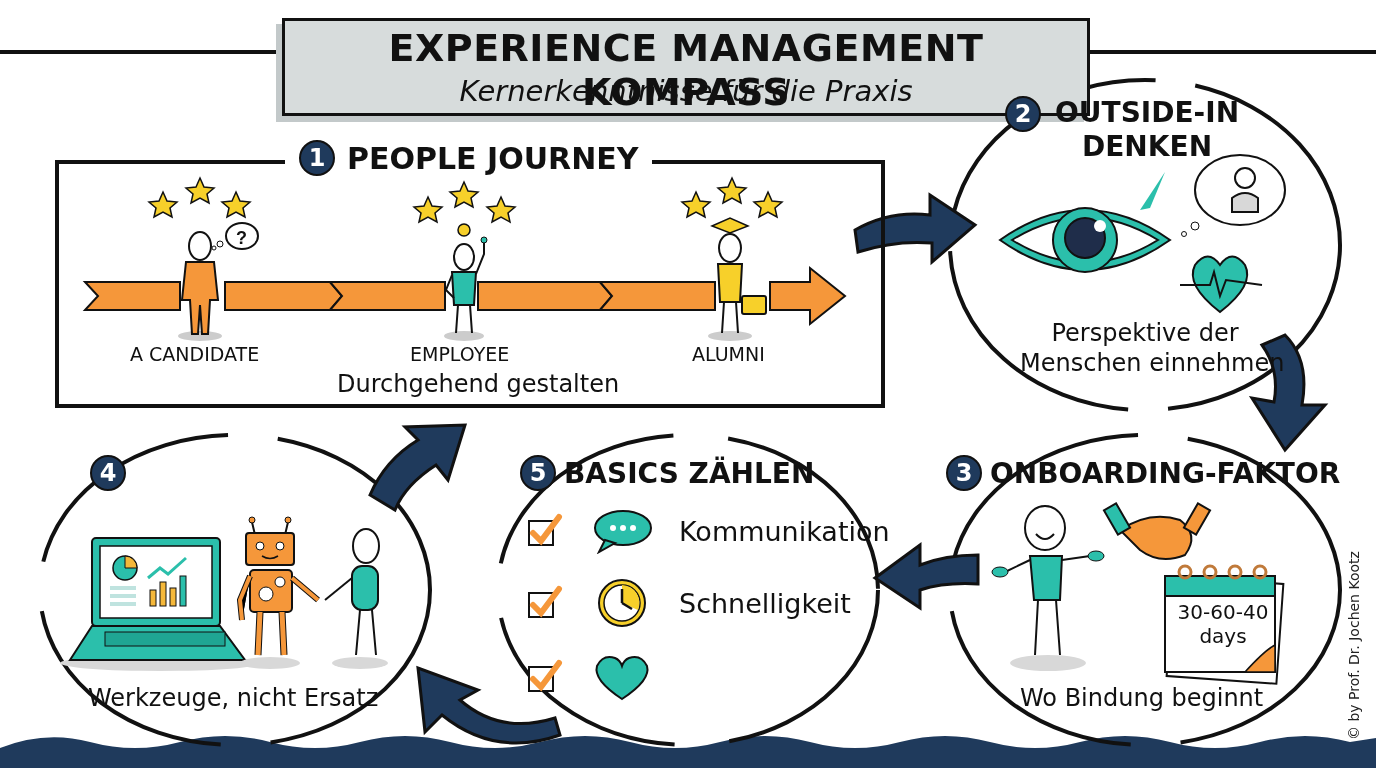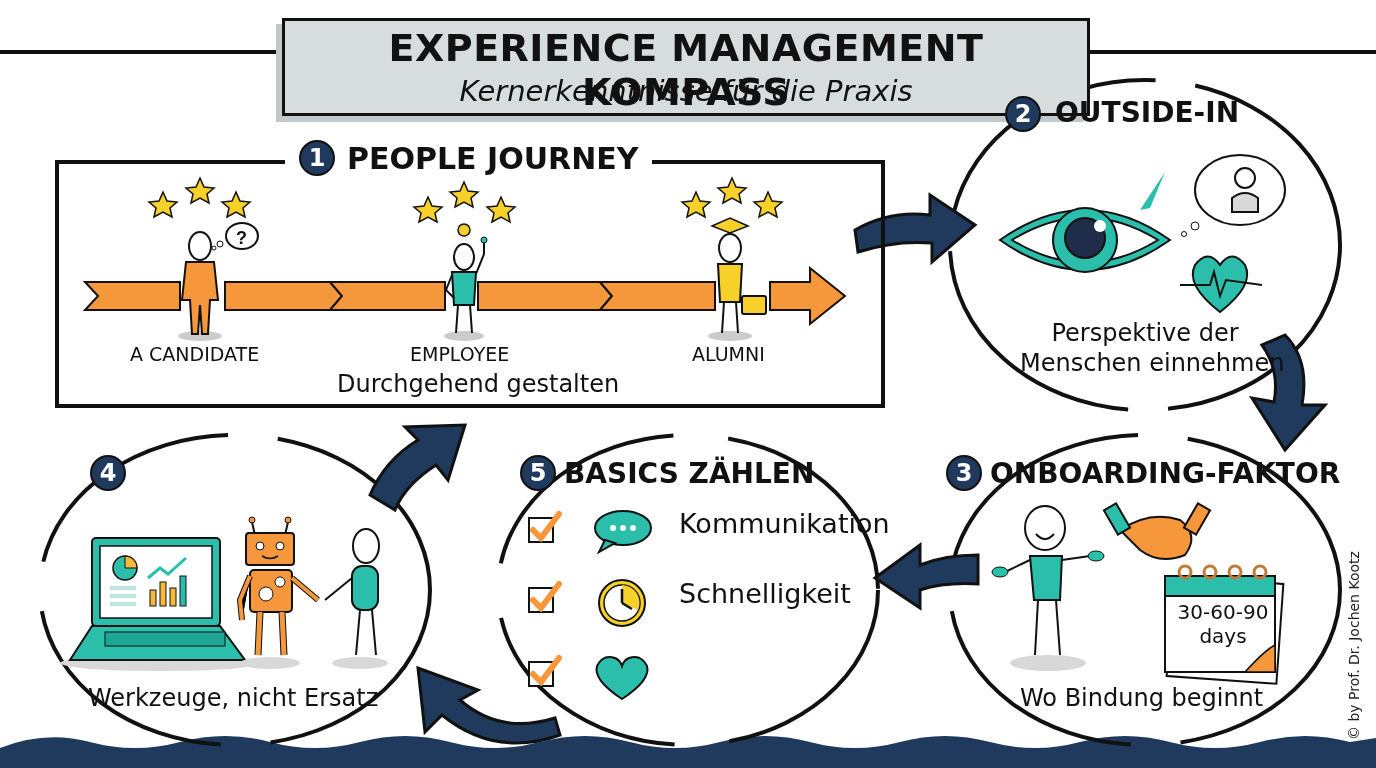--- a/index.html
+++ b/index.html
@@ -8,21 +8,21 @@
   svg.layer{position:absolute;left:0;top:0;width:1376px;height:768px;}
   .title-box{left:282px;top:18px;width:808px;height:98px;background:#d7dcdc;border:3px solid #111;box-sizing:border-box;box-shadow:-6px 6px 0 #c3c9ca;}
   .title-main{left:282px;top:26px;width:808px;text-align:center;font-size:38px;font-weight:bold;letter-spacing:0.5px;}
   .title-sub{left:282px;top:74px;width:808px;text-align:center;font-size:29px;font-style:italic;}
   .num{width:36px;height:36px;border-radius:50%;background:#1f3a5c;color:#fff;font-weight:bold;font-size:24px;display:flex;align-items:center;justify-content:center;border:2px solid #111;box-sizing:border-box;}
   .heading{font-size:30px;font-weight:bold;white-space:nowrap;}
   .label{font-size:19px;white-space:nowrap;}
   .caption{font-size:24px;white-space:nowrap;}
   .box1{left:55px;top:160px;width:830px;height:248px;border:4px solid #111;box-sizing:border-box;}
   .heading-bg{background:#fff;padding:0 14px;}
-  .basic-row{display:flex;gap:26px;}
+  .basic-row{display:flex;align-items:center;gap:26px;}
   .basic-label{font-size:27px;}
   .copyright{left:1346px;top:740px;transform:rotate(-90deg);transform-origin:left top;font-size:14px;color:#222;white-space:nowrap;}
 </style>
 </head>
 <body>
 
 <svg class="layer" viewBox="0 0 1376 768">
   <path d="M0 52 L282 52" stroke="#111" stroke-width="4" fill="none"></path>
   <path d="M1090 52 L1376 52" stroke="#111" stroke-width="4" fill="none"></path>
   <path d="M0 748 Q45 730 90 742 T180 742 T270 742 T360 742 T450 742 T540 742 T630 742 T720 742 T810 742 T900 742 T990 742 T1080 742 T1170 742 T1260 742 T1350 742 L1376 738 L1376 768 L0 768 Z" fill="#1f3a5c"></path>
@@ -120,20 +120,21 @@
 <div class="abs label" style="left:130px;top:343px;">A CANDIDATE</div>
 <div class="abs label" style="left:410px;top:343px;">EMPLOYEE</div>
 <div class="abs label" style="left:692px;top:343px;">ALUMNI</div>
 <div class="abs caption" style="left:337px;top:370px;">Durchgehend gestalten</div>
 
 <div class="abs" style="left:1005px;top:96px;">
   <div class="num">2</div>
 </div>
 <div class="abs heading" style="left:1055px;top:96px;font-size:28px;text-align:center;line-height:34px;">
   <div>OUTSIDE-IN</div>
+  <div>DENKEN</div>
 </div>
 <svg class="layer" viewBox="0 0 1376 768">
   <g>
     <path d="M1000 240 Q1085 180 1170 240 Q1085 300 1000 240 Z" fill="#2bbfab" stroke="#111" stroke-width="2"></path>
     <path d="M1012 240 Q1085 195 1158 240 Q1085 285 1012 240 Z" fill="#fff" stroke="#111" stroke-width="2"></path>
     <circle cx="1085" cy="240" r="32" fill="#2bbfab" stroke="#111" stroke-width="2"></circle>
     <circle cx="1085" cy="238" r="20" fill="#1f2d4a" stroke="#111" stroke-width="2"></circle>
     <circle cx="1100" cy="226" r="6" fill="#fff"></circle>
     <path d="M1140 210 L1165 172 L1150 208 Z" fill="#2bbfab"></path>
   </g>
@@ -179,21 +180,21 @@
     <rect x="1165" y="576" width="110" height="20" fill="#2bbfab" stroke="#111" stroke-width="2"></rect>
     <rect x="1165" y="596" width="110" height="76" fill="#fff" stroke="#111" stroke-width="2"></rect>
     <path d="M1245 672 Q1265 650 1275 645 L1275 672 Z" fill="#f5973a" stroke="#111" stroke-width="1.5"></path>
     <circle cx="1185" cy="572" r="6" fill="none" stroke="#c07a3a" stroke-width="3"></circle>
     <circle cx="1210" cy="572" r="6" fill="none" stroke="#c07a3a" stroke-width="3"></circle>
     <circle cx="1235" cy="572" r="6" fill="none" stroke="#c07a3a" stroke-width="3"></circle>
     <circle cx="1260" cy="572" r="6" fill="none" stroke="#c07a3a" stroke-width="3"></circle>
   </g>
 </svg>
 <div class="abs" style="left:1168px;top:600px;width:110px;text-align:center;font-size:20px;line-height:24px;">
-  <div>30-60-90</div>
+  <div>30-60-40</div>
   <div>days</div>
 </div>
 <div class="abs caption" style="left:1020px;top:684px;">Wo Bindung beginnt</div>
 
 <div class="abs" style="left:520px;top:455px;display:flex;align-items:center;gap:8px;">
   <div class="num">5</div>
   <div class="heading" style="font-size:28px;">BASICS ZÄHLEN</div>
 </div>
 <div class="abs" style="left:525px;top:508px;display:flex;flex-direction:column;gap:24px;">
   <div class="basic-row">

